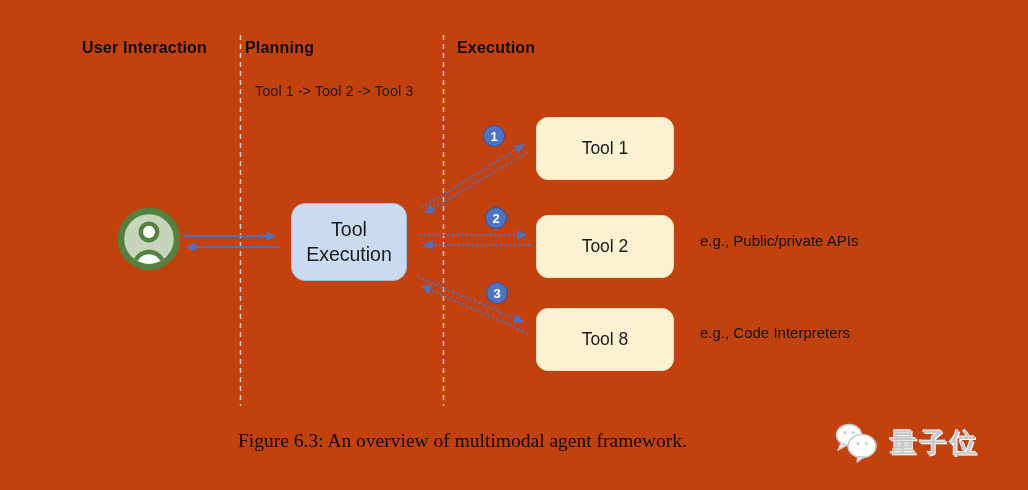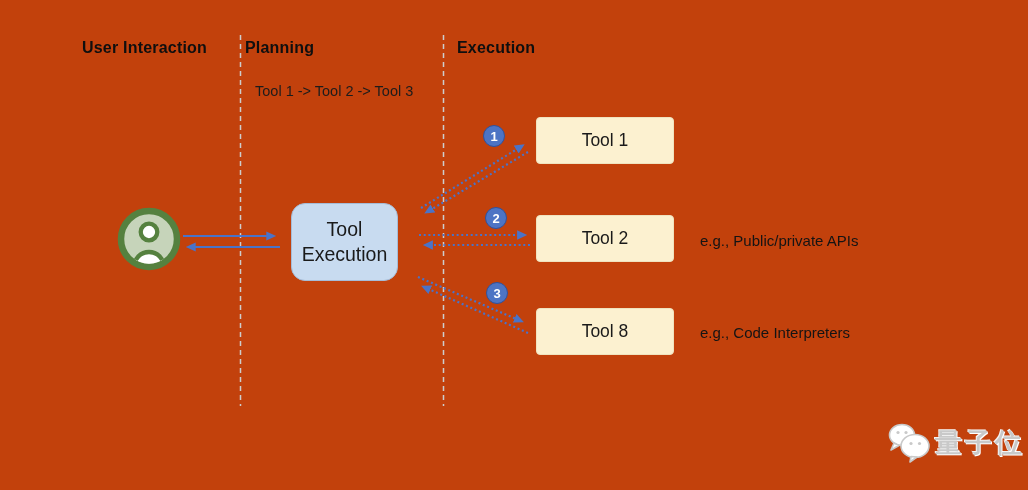--- a/index.html
+++ b/index.html
@@ -4,39 +4,39 @@
 <style>
   html,body{margin:0;padding:0;background:#ffffff;}
   body{width:1028px;height:490px;overflow:hidden;font-family:"Liberation Sans",sans-serif;}
   .stage{position:relative;width:1028px;height:490px;background:#c2410c;}
   .abs{position:absolute;}
   svg.layer{position:absolute;left:0;top:0;width:1028px;height:490px;pointer-events:none;}
 
   .col-hdr{font-size:16px;font-weight:bold;color:#0f0f0f;letter-spacing:.2px;white-space:nowrap;}
   .plan-text{font-size:14.5px;color:#1c1c1c;white-space:nowrap;margin-left:9px;}
 
-  .allocator{left:291px;top:203px;width:107px;height:78px;background:#c8dbf0;
+  .allocator{left:291px;top:203px;width:116px;height:78px;background:#c8dbf0;
     border:1.5px solid #a5bcd8;border-radius:14px;display:flex;flex-direction:column;
     align-items:center;justify-content:center;box-sizing:border-box;}
   .allocator span{font-size:19.5px;font-weight:500;color:#1a1a1a;line-height:25px;}
 
-  .toolbox{left:536px;width:138px;height:47px;background:#fcf1d0;border:1px solid #f0e3bf;
-    border-radius:4px;display:flex;align-items:center;justify-content:center;box-sizing:border-box;}
+  .toolbox{left:536px;width:138px;height:63px;background:#fcf1d0;border:1px solid #f0e3bf;
+    border-radius:12px;display:flex;align-items:center;justify-content:center;box-sizing:border-box;}
   .toolbox span{font-size:17.5px;font-weight:500;color:#1a1a1a;}
 
   .badge{width:22px;height:22px;border-radius:50%;background:#4d74c4;border:1.5px solid #30519b;
     color:#ffffff;font-size:13px;font-weight:bold;display:flex;align-items:center;
     justify-content:center;box-sizing:border-box;}
 
   .example{font-size:15px;color:#141414;white-space:nowrap;}
 
   .caption{left:238px;top:430px;font-family:"Liberation Serif",serif;font-size:19.5px;
     color:#0d0d0d;white-space:nowrap;}
 
-  .watermark{left:887px;top:420px;display:flex;align-items:center;gap:4px;}
+  .watermark{left:834px;top:420px;display:flex;align-items:center;gap:12px;}
   .watermark .wm-text{font-size:27px;font-weight:bold;letter-spacing:3px;color:#c9c9c9;
     text-shadow:1px 1px 0 #ffffff,-1px -1px 0 #f4f4f4;white-space:nowrap;}
 </style>
 </head>
 <body>
 
 <div class="stage">
 
   <svg class="layer" viewBox="0 0 1028 490">
     <defs>
@@ -108,20 +108,21 @@
     <span>Tool 8</span>
   </div>
 
   <div class="abs badge" style="left:483px;top:125px">1</div>
   <div class="abs badge" style="left:485px;top:207px">2</div>
   <div class="abs badge" style="left:486px;top:282px">3</div>
 
   <div class="abs example" style="left:700px;top:232px">e.g., Public/private APIs</div>
   <div class="abs example" style="left:700px;top:324px">e.g., Code Interpreters</div>
 
+  <div class="abs caption">Figure 6.3: An overview of multimodal agent framework.</div>
 
   <div class="abs watermark">
     <svg width="44" height="46" viewBox="0 0 44 46">
       <g fill="#ffffff" stroke="#c9c9c9" stroke-width="1.6">
         <ellipse cx="15" cy="15" rx="12.5" ry="10.5"></ellipse>
         <path d="M7,23 L4,30 L12,25.5 z" stroke-linejoin="round"></path>
         <ellipse cx="28" cy="26" rx="14" ry="11.5"></ellipse>
         <path d="M24,36.5 L23,42 L30,37 z" stroke-linejoin="round"></path>
       </g>
       <g fill="#c9c9c9" stroke="none">

